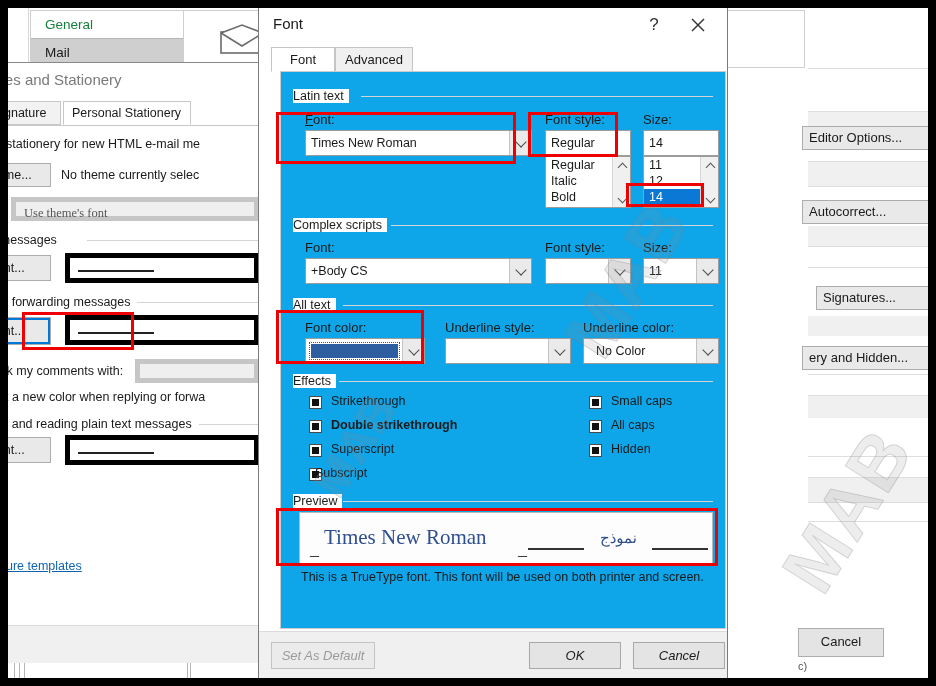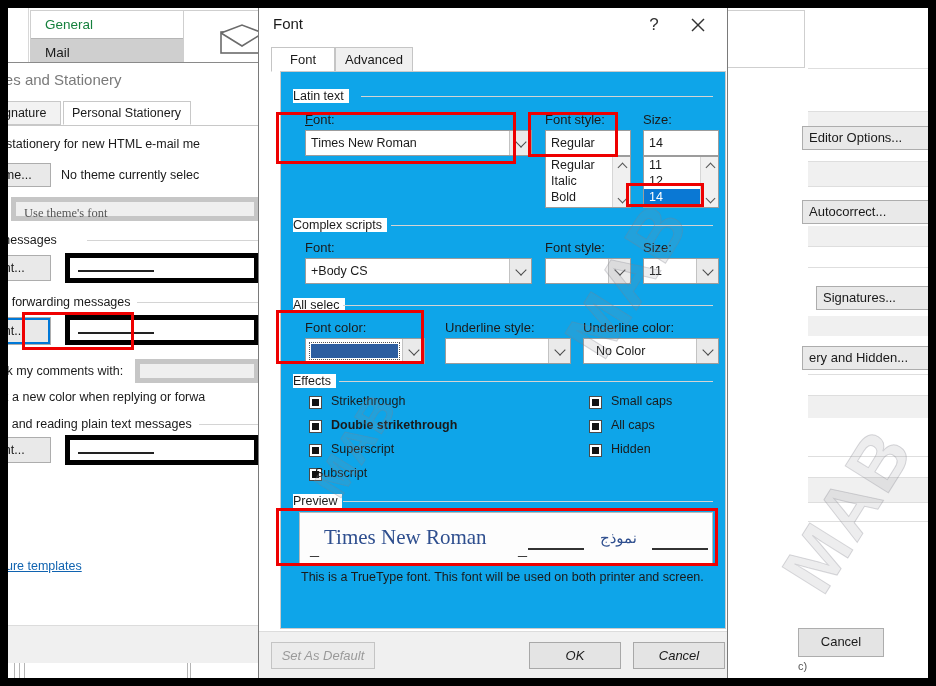--- a/index.html
+++ b/index.html
@@ -576,21 +576,21 @@
       </div>
 
       <div class="fd-label" style="left:362px;top:168px;">Size:</div>
       <div class="combo" style="left:362px;top:186px;width:76px;height:26px;">
         <span class="val">11</span>
         <span class="arrowbtn">
             <i class="chev"></i>
           </span>
       </div>
 
-      <div class="grp-title" style="left:12px;top:226px;">All selec</div>
+      <div class="grp-title" style="left:12px;top:226px;">All text</div>
       <div class="grp-line" style="left:62px;top:233px;width:370px;"></div>
 
       <div class="fd-label" style="left:24px;top:248px;">Font color:</div>
       <div class="swatch-combo" style="left:24px;top:266px;width:120px;height:26px;">
         <span class="swatch">
             <i id="color-fill" style="background: rgb(46, 94, 160);"></i>
           </span>
         <span class="arrowbtn" style="position:absolute;right:0;top:0;bottom:0;width:21px;background:#eaeaea;border-left:1px solid #c3c3c3;">
             <i class="chev"></i>
           </span>

